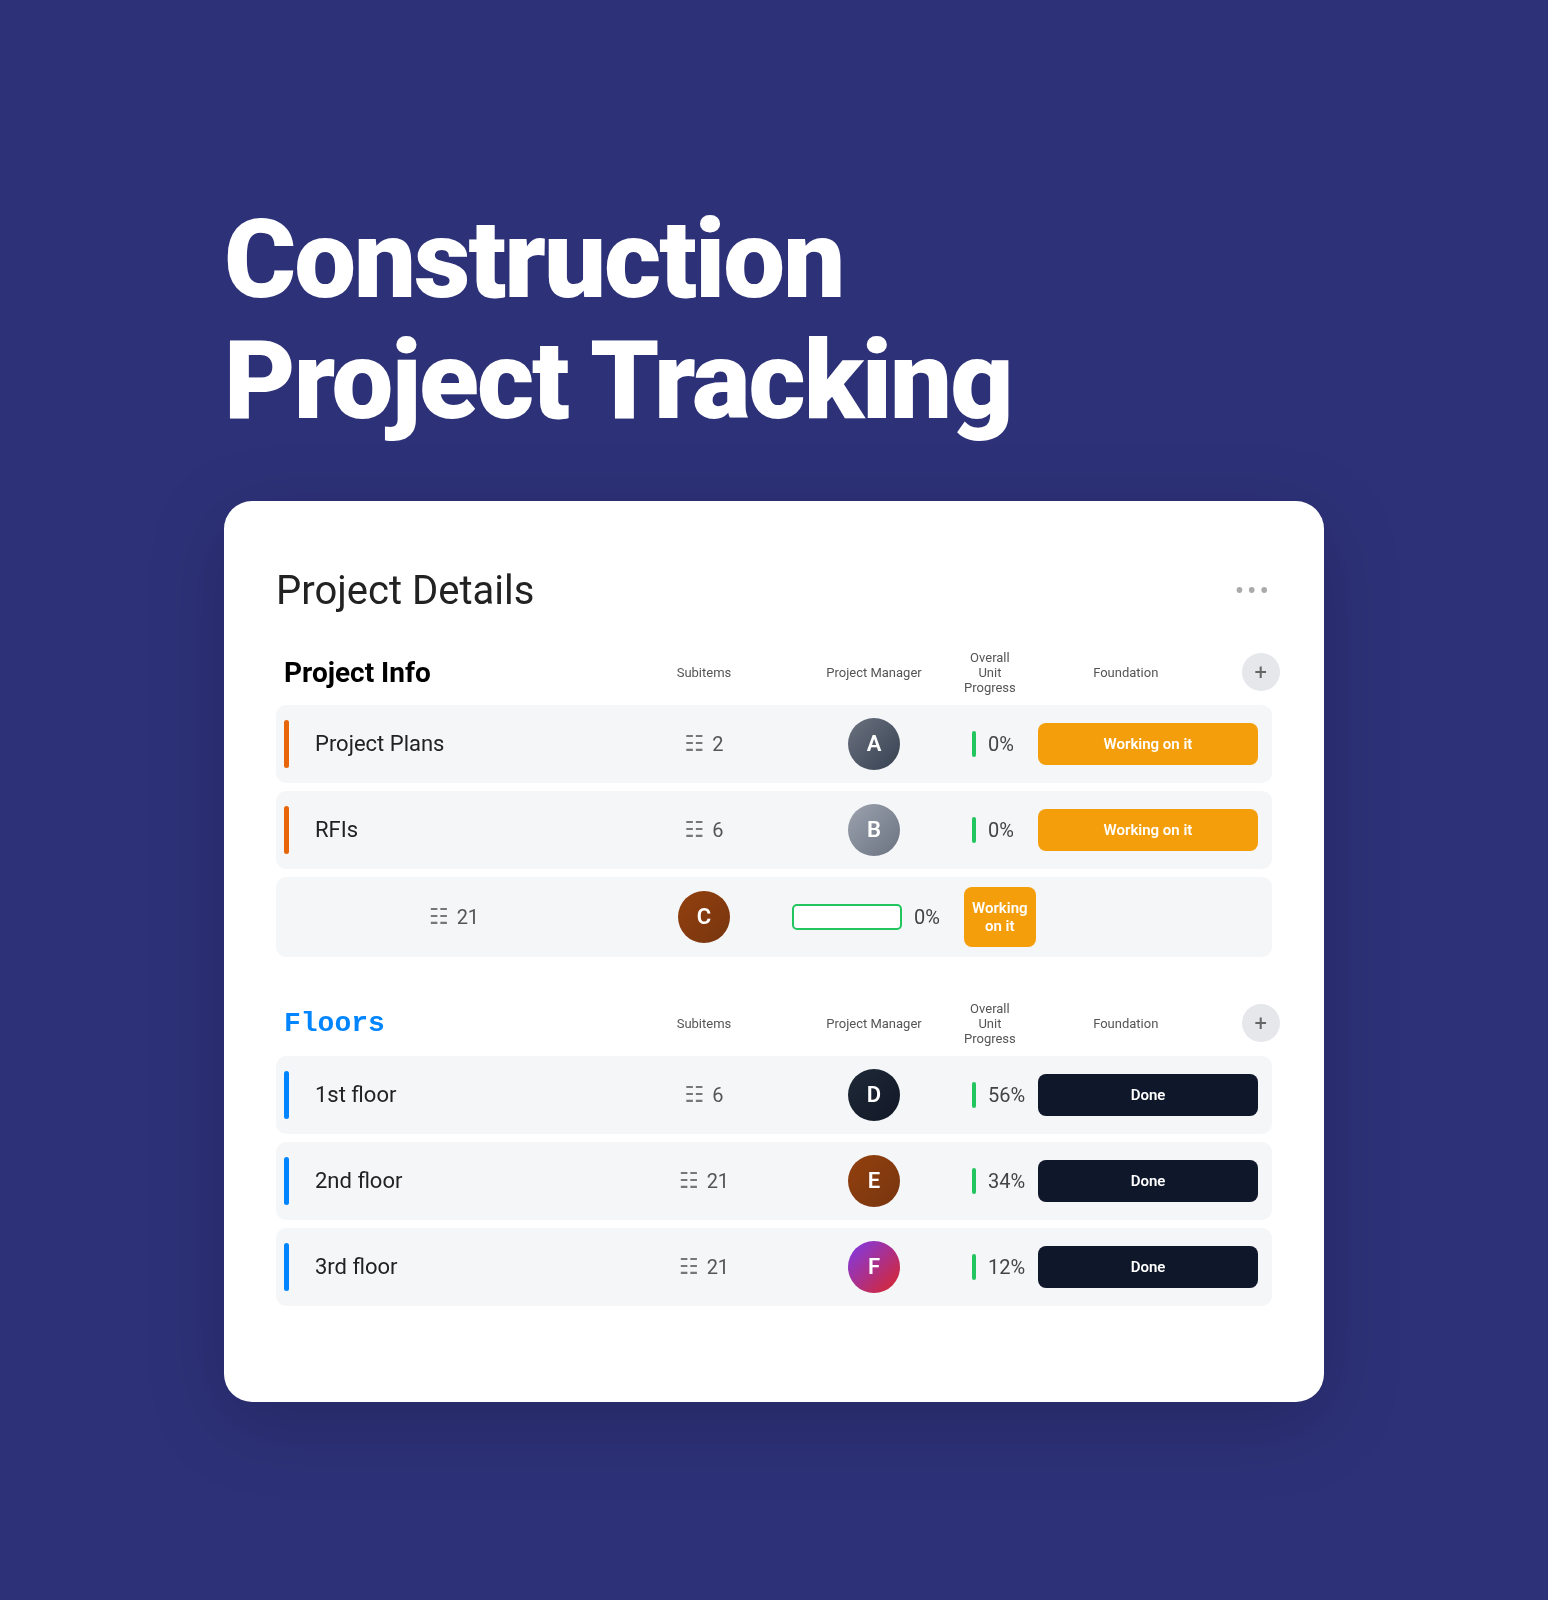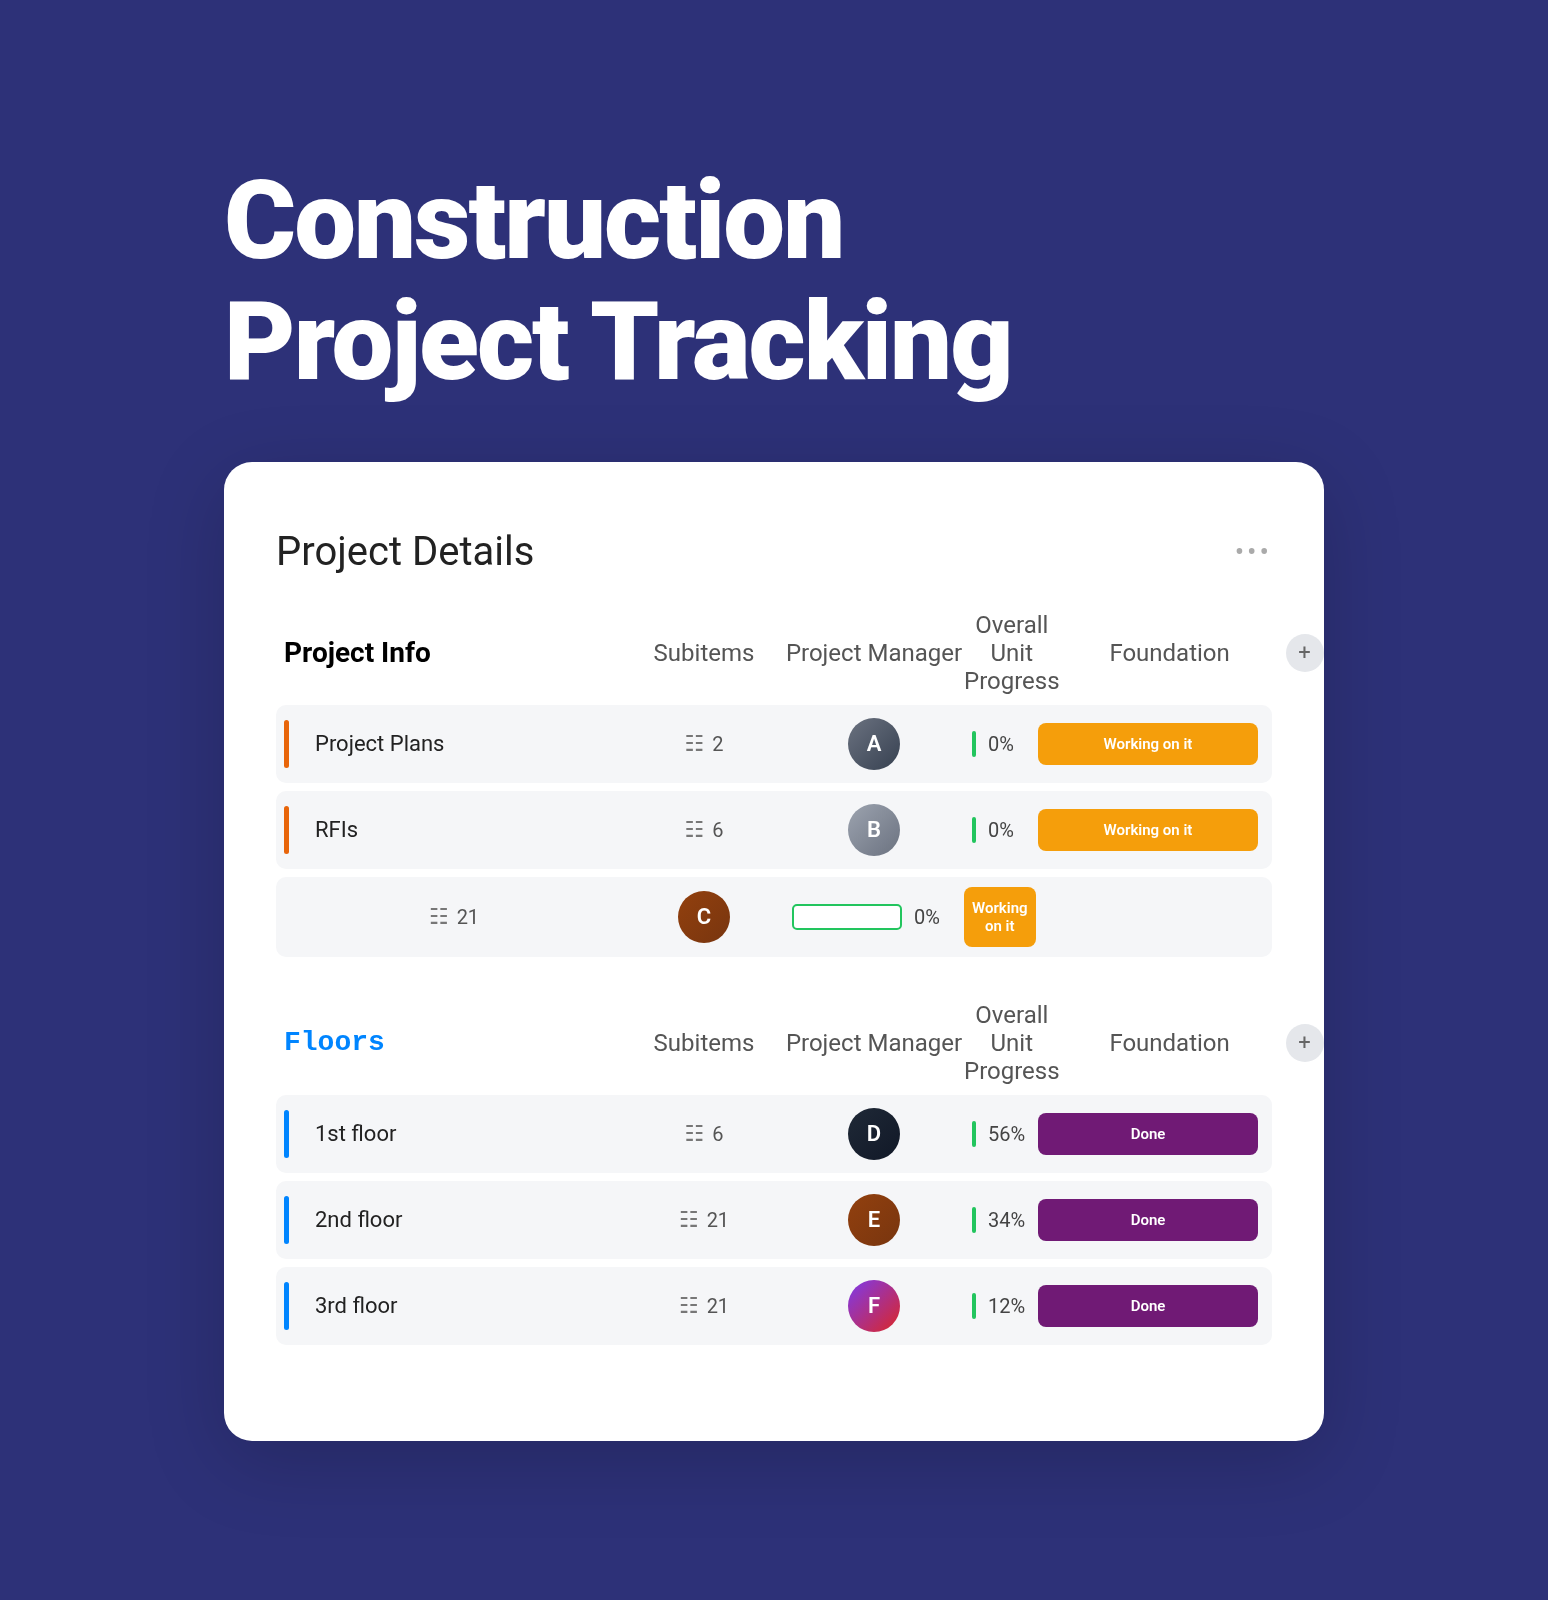--- a/index.html
+++ b/index.html
@@ -79,21 +79,21 @@
 
     .section-title {
       font-size: 28px;
       font-weight: 700;
     }
 
     .section-title.orange { color: #000000; }
     .section-title.blue { color: #0085ff; font-family: Liberation Mono, monospace; }
 
     .col-header {
-      font-size: 24px;
+      font-size: 13px;
       color: #555;
       font-weight: 400;
       text-align: center;
     }
 
     
     .table-row {
       display: grid;
       grid-template-columns: 340px 160px 180px 1fr 220px 50px;
       align-items: center;
@@ -199,21 +199,21 @@
     .status-badge {
       border-radius: 8px;
       font-size: 15px;
       font-weight: 600;
       color: #fff;
       text-align: center;
       padding: 12px 8px;
       cursor: pointer;
     }
     .badge-orange { background: #f59e0b; }
-    .badge-green { background: #701a75; }
+    .badge-green { background: #0f172a; }
 
     .add-btn {
       width: 38px;
       height: 38px;
       border-radius: 50%;
       background: #e5e7eb;
       display: flex;
       align-items: center;
       justify-content: center;
       font-size: 22px;

